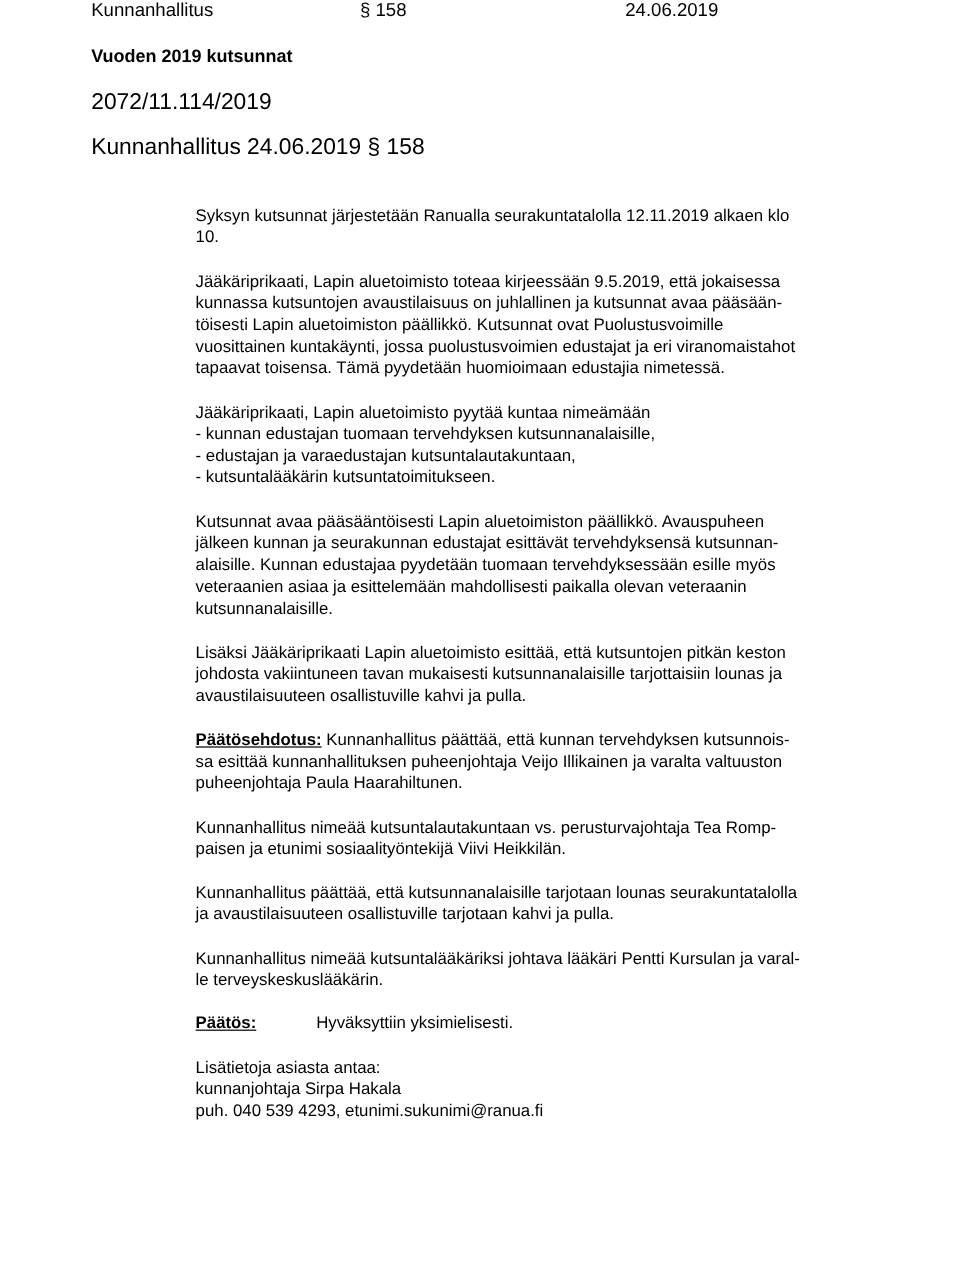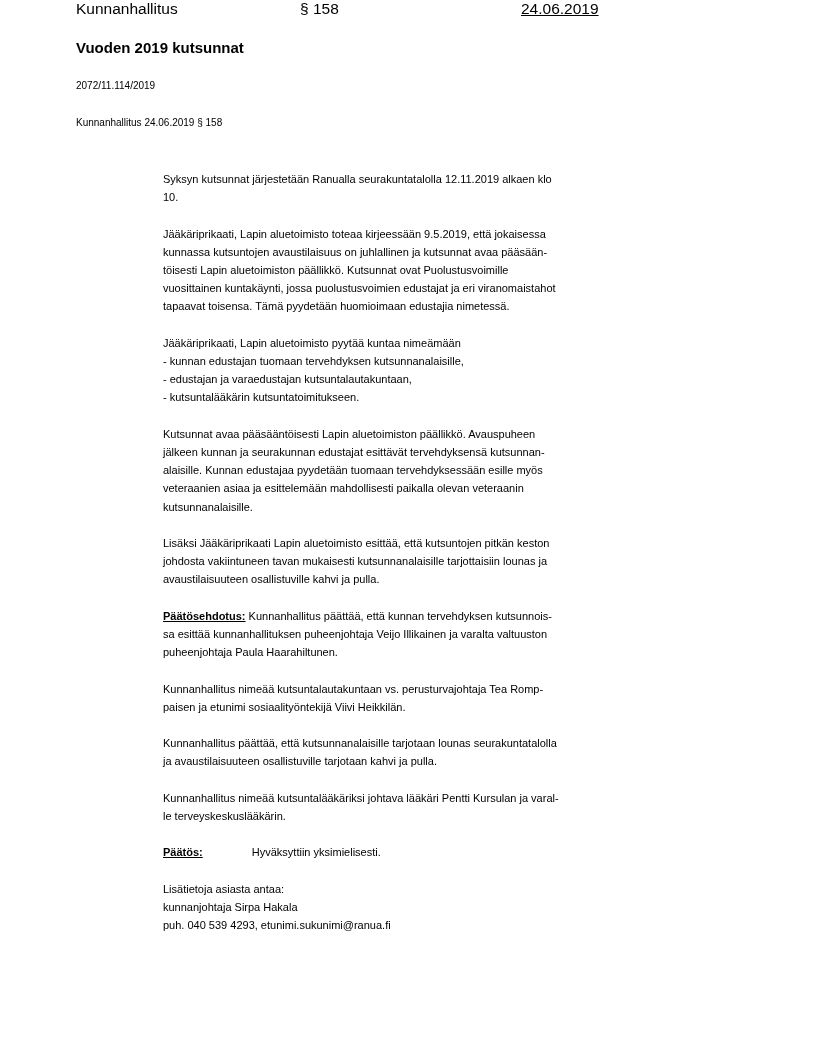--- a/index.html
+++ b/index.html
@@ -14,39 +14,39 @@
       overflow: hidden;
       font-family: "Liberation Sans", sans-serif;
       color: #000000;
     }
     .abs { position: absolute; white-space: nowrap; }
     .hdr { font-size: 15.5px; top: 0px; line-height: 18px; }
     .title {
       left: 76px; top: 37px;
       font-size: 15px; font-weight: bold; line-height: 22px;
     }
-    .meta { left: 76px; font-size: 10px; line-height: 18px; }
+    .meta { left: 76px; font-size: 19px; line-height: 18px; }
     .body {
       position: absolute;
       left: 163px;
       top: 170px;
       width: 590px;
-      font-size: 11px;
+      font-size: 14px;
       line-height: 18.2px;
     }
     .para { margin: 0 0 18.2px 0; }
     .line { display: block; white-space: nowrap; }
     .lbl { font-weight: bold; text-decoration: underline; }
   </style>
 </head>
 <body>
 
 <div class="abs hdr" style="left:76px;text-align:center;">Kunnanhallitus</div>
 <div class="abs hdr" style="left:300px;text-align:right;">§ 158</div>
-<div class="abs hdr" style="left:521px;text-decoration:underline;">24.06.2019</div>
+<div class="abs hdr" style="left:521px;">24.06.2019</div>
 
 <div class="abs title">Vuoden 2019 kutsunnat</div>
 
 <div class="abs meta" style="top:77px;">2072/11.114/2019</div>
 <div class="abs meta" style="top:114px;">Kunnanhallitus 24.06.2019 § 158</div>
 
 <div class="body">
 
   <div class="para">
     <span class="line">Syksyn kutsunnat järjestetään Ranualla seurakuntatalolla 12.11.2019 alkaen klo</span>

